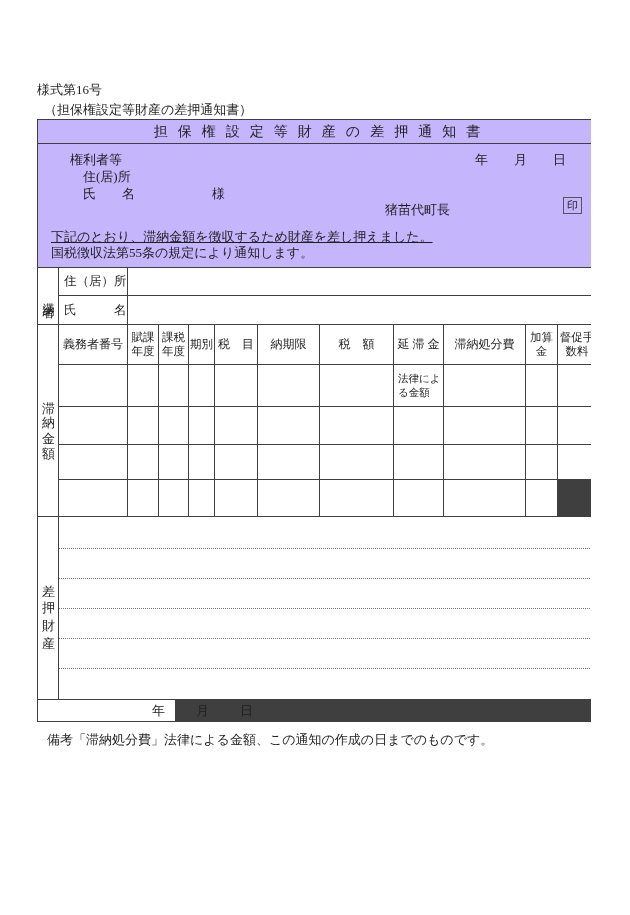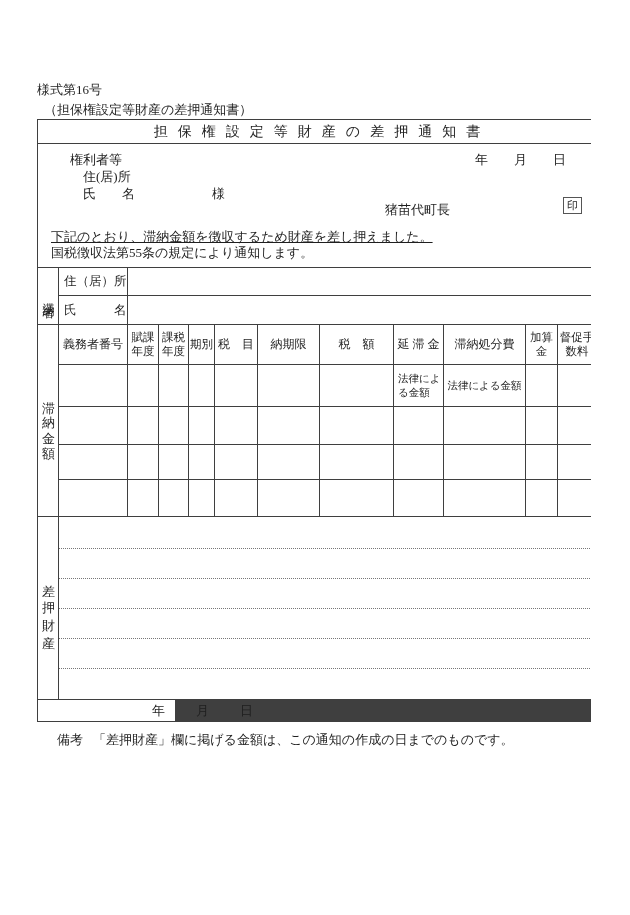--- a/index.html
+++ b/index.html
@@ -12,21 +12,21 @@
 
   .form-number  { position:absolute; left:37px; top:81px;  font-size:13px; }
   .form-caption { position:absolute; left:44px; top:101px; font-size:13px; }
 
   
   .form-box {
     position:absolute; left:37px; top:119px; width:560px;
     box-sizing:border-box; border:1px solid #3f3f3f; background:#3f3f3f;
     display:flex; flex-direction:column; row-gap:1px;
   }
-  .sec { background:#ffffff; }
+  .sec { background:#c4b5fd; }
 
   .title-row { height:23px; display:flex; align-items:center; justify-content:center; }
   .title-row span { font-size:14px; letter-spacing:10px; text-indent:10px; white-space:nowrap; }
 
   .addressee { height:123px; position:relative; font-size:13px; }
   .rights-holder { position:absolute; left:32px; top:7px; }
   .date-line { position:absolute; top:7px; right:30px; display:flex; gap:26px; }
   .addr-label { position:absolute; left:45px; top:24px; }
   .name-line  { position:absolute; left:45px; top:41px; display:flex; }
   .honorific  { margin-left:77px; }
@@ -72,21 +72,21 @@
   .property { grid-template-columns:20px 1fr; height:182px; }
   .property .strip { font-size:13px; letter-spacing:17px; }
   .prop-area { position:relative; }
   .dotline { position:absolute; left:0; right:0; border-top:1px dotted #777; height:0; }
   .dl1{top:31px} .dl2{top:61px} .dl3{top:91px} .dl4{top:121px} .dl5{top:151px}
 
   .daterow { grid-template-columns:137px 1fr; height:21px; font-size:13px; }
   .dr-label { display:flex; align-items:center; letter-spacing:12px; padding-left:8px; white-space:nowrap; overflow:hidden; }
   .dr-value { display:flex; align-items:center; gap:31px; padding-left:114px; }
 
-  .remarks { position:absolute; left:57px; top:731px; font-size:13px; display:flex; gap:10px; white-space:nowrap;text-align:right; }
+  .remarks { position:absolute; left:47px; top:731px; font-size:13px; display:flex; gap:0; white-space:nowrap;text-align:right; }
 </style>
 </head>
 <body>
 
 <div class="page">
 
   <div class="form-number">様式第16号</div>
   <div class="form-caption">（担保権設定等財産の差押通知書）</div>
 
   <div class="form-box">
@@ -142,21 +142,20 @@
 
       <div class="cell"></div>
       <div class="cell"></div>
       <div class="cell"></div>
       <div class="cell"></div>
       <div class="cell"></div>
       <div class="cell"></div>
       <div class="cell"></div>
       <div class="note left">法律によ
 る金額</div>
-      <div class="note">法律による金額</div>
       <div class="cell"></div>
       <div class="cell"></div>
 
       <div class="cell"></div>
       <div class="cell"></div>
       <div class="cell"></div>
       <div class="cell"></div>
       <div class="cell"></div>
       <div class="cell"></div>
       <div class="cell"></div>
@@ -206,16 +205,16 @@
         <span>年</span>
         <span>月</span>
         <span>日</span>
       </div>
     </div>
 
   </div>
 
   <div class="remarks">
     <span>備考</span>
-    <span>「差押財産」欄に掲げる金額は、この通知の作成の日までのものです。</span>
+    <span>「滞納処分費」法律による金額、この通知の作成の日までのものです。</span>
   </div>
 
 </div>
 
 </body></html>

